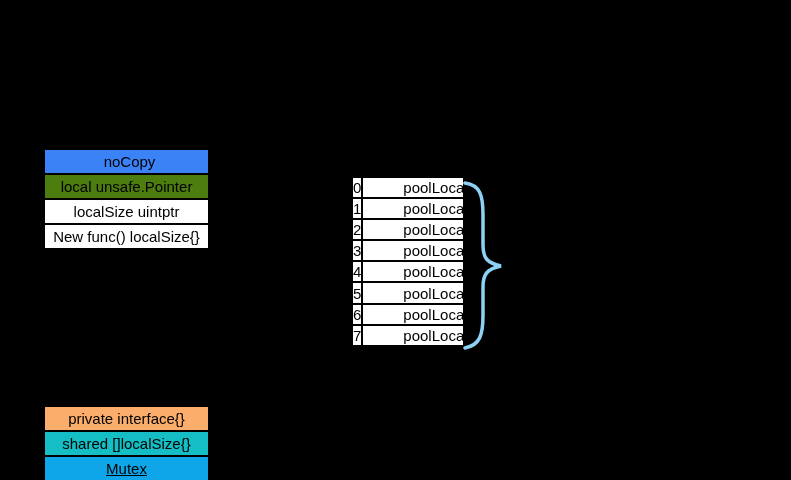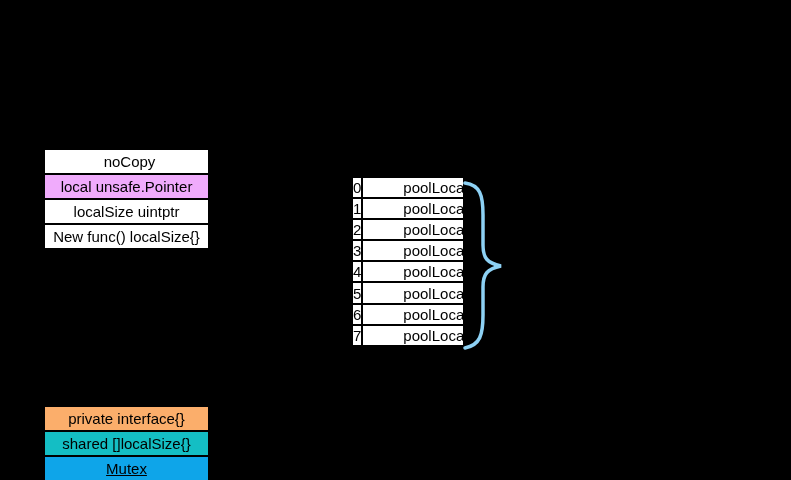--- a/index.html
+++ b/index.html
@@ -42,22 +42,22 @@
   }
 
   #brace-svg { position: absolute; left: 458px; top: 174px; }
 </style>
 </head>
 <body>
 
 <div class="canvas">
 
   <div id="pool-struct" class="struct-table">
-      <div class="srow" style="background: #ffffff; padding-left: 6px;">noCopy</div>
-      <div class="srow" style="background: #f0abfc;">local unsafe.Pointer</div>
+      <div class="srow" style="background: #3b82f6; padding-left: 6px;">noCopy</div>
+      <div class="srow" style="background: #4d7c0f;">local unsafe.Pointer</div>
       <div class="srow" style="background: rgb(255, 255, 255);">localSize uintptr</div>
       <div class="srow" style="background: rgb(255, 255, 255);">New func() localSize{}</div>
     </div>
 
   <div id="local-array">
       <div class="arow">
         <div class="idx">0</div>
         <div class="val">poolLocal</div>
       </div>
       <div class="arow">

